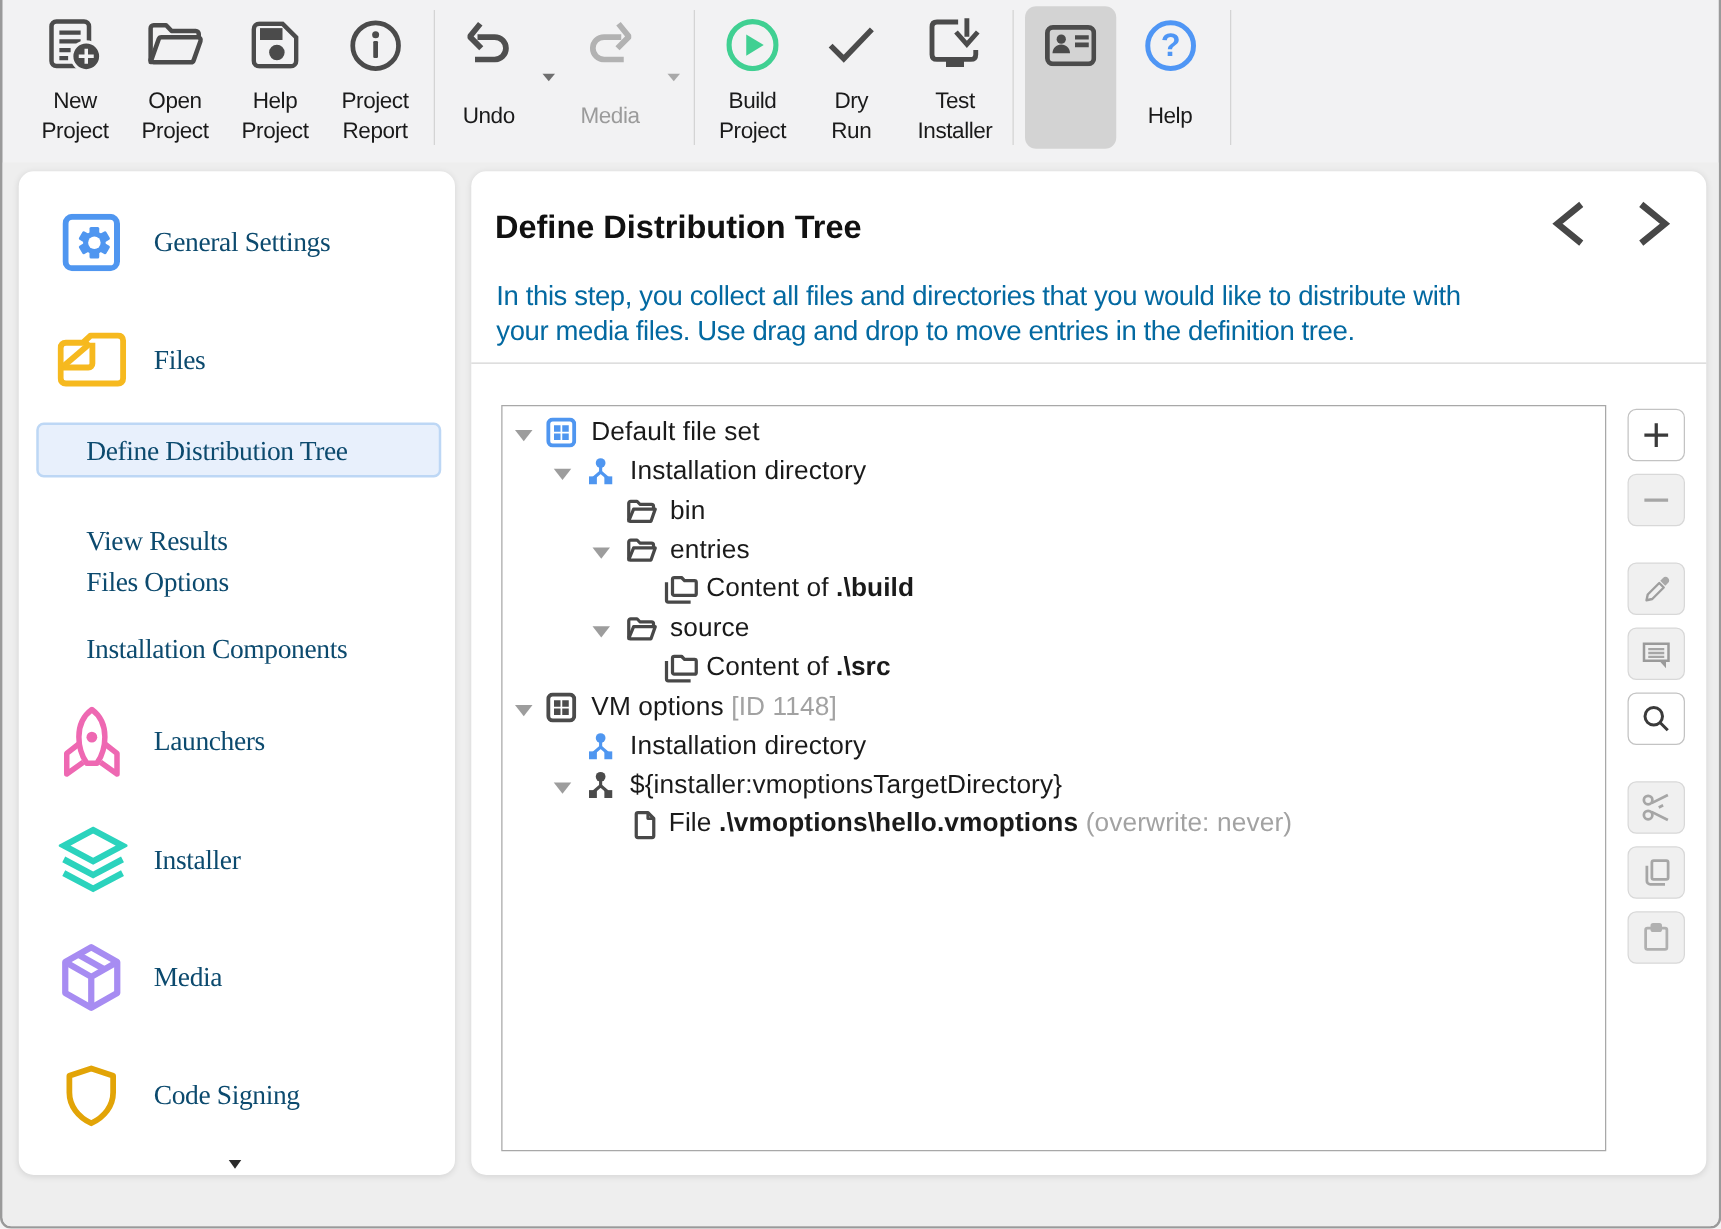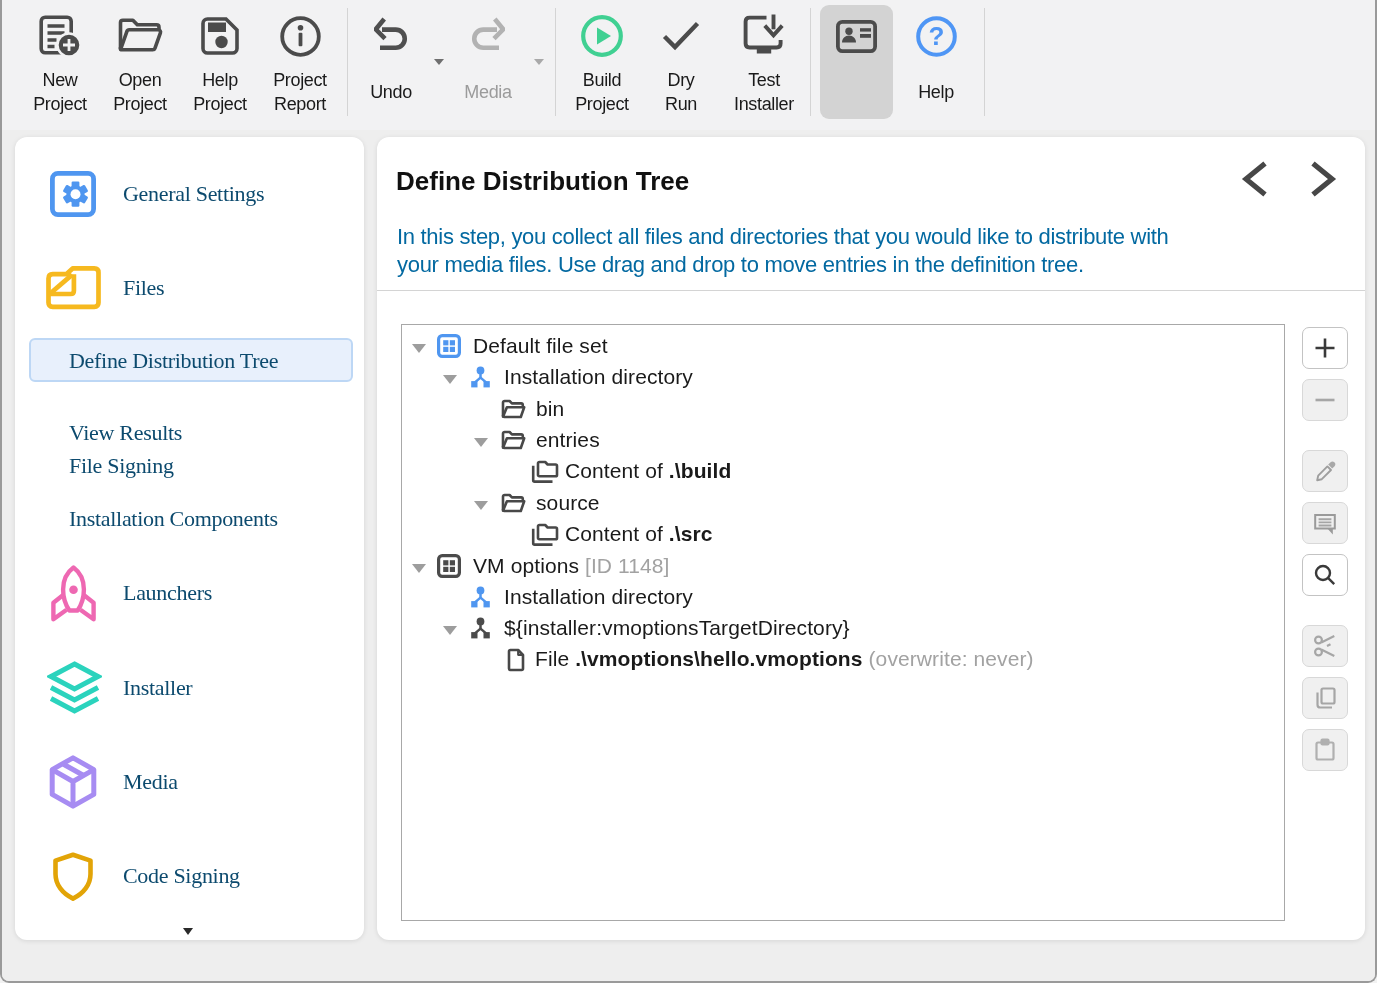--- a/index.html
+++ b/index.html
@@ -223,21 +223,21 @@
   <svg style="position:absolute;left:44px;top:266px;" width="55" height="46" viewBox="0 0 55 46" fill="none" stroke="#f6b91f" stroke-width="4.7" stroke-linejoin="round">
     <path d="M2.5 36.6V12.4c0-2.6 1.6-4.2 4.2-4.2h13.6L26.6 2.4h21.7c2.6 0 4.2 1.6 4.2 4.2v30c0 2.6-1.6 4.2-4.2 4.2H6.7c-2.6 0-4.2-1.6-4.2-4.2z"></path>
     <path d="M27.9 8.2v16.6c0 2-1.3 3.2-3.2 3.2H3.5"></path>
     <path d="M4.5 27.2 26.2 8.6"></path>
   </svg>
   <div class="navtext" style="left:121px;top:275px;">Files</div>
 
   <div class="selitem"></div>
   <div class="navtext" style="left:67px;top:348px;">Define Distribution Tree</div>
   <div class="navtext" style="left:67px;top:408px;margin-top:12px;">View Results</div>
-  <div class="navtext" style="left:67px;top:453px;">File Signing</div>
+  <div class="navtext" style="left:67px;top:453px;">Files Options</div>
   <div class="navtext" style="left:67px;top:506px;">Installation Components</div>
 
   <svg style="position:absolute;left:49px;top:565px;" width="45" height="57" viewBox="0 0 45 57" fill="none" stroke="#ee68b2" stroke-width="4.4" stroke-linejoin="round">
     <path d="M22.5 2.6c6.6 4.9 10.4 12.9 10.4 21.9 0 7.5-2.3 15.2-6.3 21H18.4c-4-5.8-6.3-13.5-6.3-21 0-9 3.8-17 10.4-21.9z"></path>
     <circle cx="22.5" cy="24.7" r="4.3" fill="#ee68b2" stroke="none"></circle>
     <path d="M12.8 29.6 2.4 37.7v16.5l13.2-9.4"></path>
     <path d="M32.2 29.6l10.4 8.1v16.5l-13.2-9.4"></path>
   </svg>
   <div class="navtext" style="left:121px;top:580px;">Launchers</div>
 

